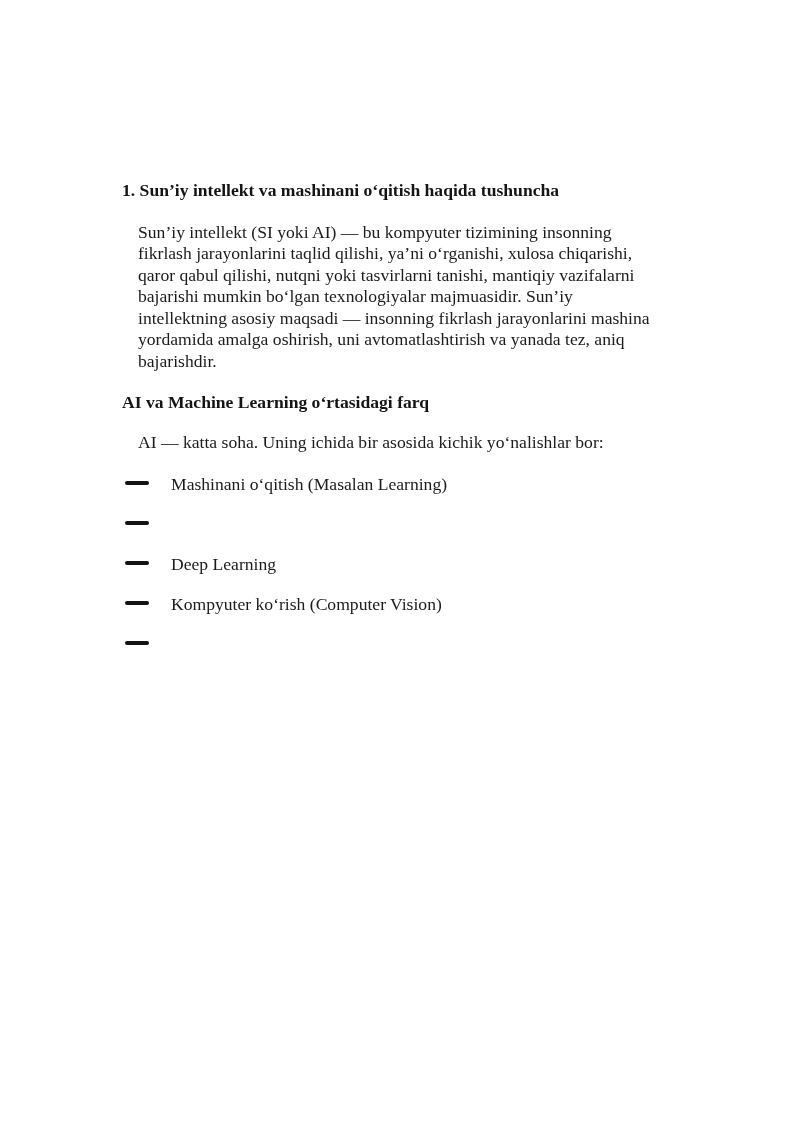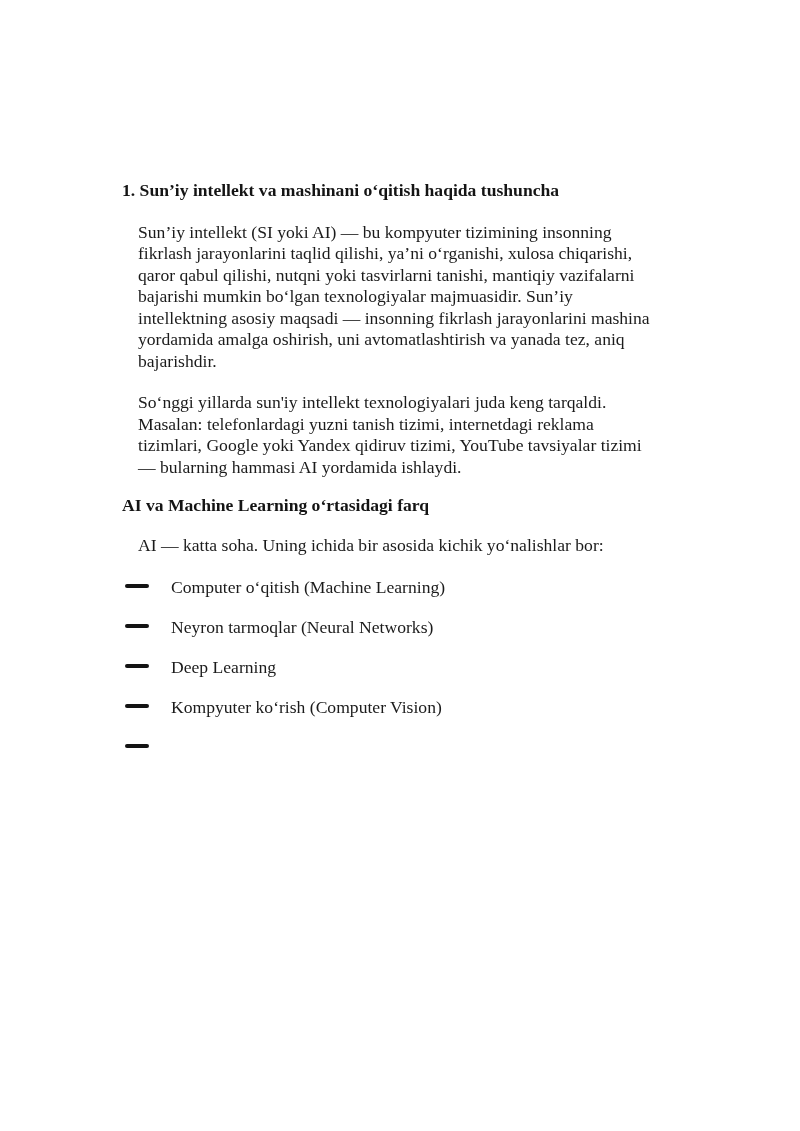--- a/index.html
+++ b/index.html
@@ -66,37 +66,32 @@
     <h1>1. Sun’iy intellekt va mashinani o‘qitish haqida tushuncha</h1>
 
     <p class="para-1">Sun’iy intellekt (SI yoki AI) — bu kompyuter tizimining insonning
 fikrlash jarayonlarini taqlid qilishi, ya’ni o‘rganishi, xulosa chiqarishi,
 qaror qabul qilishi, nutqni yoki tasvirlarni tanishi, mantiqiy vazifalarni
 bajarishi mumkin bo‘lgan texnologiyalar majmuasidir. Sun’iy
 intellektning asosiy maqsadi — insonning fikrlash jarayonlarini mashina
 yordamida amalga oshirish, uni avtomatlashtirish va yanada tez, aniq
 bajarishdir.</p>
 
-    <p class="para-2">So‘nggi yillarda sun'iy intellekt texnologiyalari juda keng tarqaldi.
-Masalan: telefonlardagi yuzni tanish tizimi, internetdagi reklama
-tizimlari, Google yoki Yandex qidiruv tizimi, YouTube tavsiyalar tizimi
-— bularning hammasi AI yordamida ishlaydi.</p>
 
     <h2>AI va Machine Learning o‘rtasidagi farq</h2>
 
     <p class="para-3">AI — katta soha. Uning ichida bir asosida kichik yo‘nalishlar bor:</p>
 
     <ul class="subfields">
       <li>
         <span class="dash"></span>
-        <span>Computer o‘qitish (Machine Learning)</span>
+        <span>Mashinani o‘qitish (Masalan Learning)</span>
       </li>
       <li>
         <span class="dash"></span>
-        <span>Neyron tarmoqlar (Neural Networks)</span>
       </li>
       <li>
         <span class="dash"></span>
         <span>Deep Learning</span>
       </li>
       <li>
         <span class="dash"></span>
         <span>Kompyuter ko‘rish (Computer Vision)</span>
       </li>
       <li>

